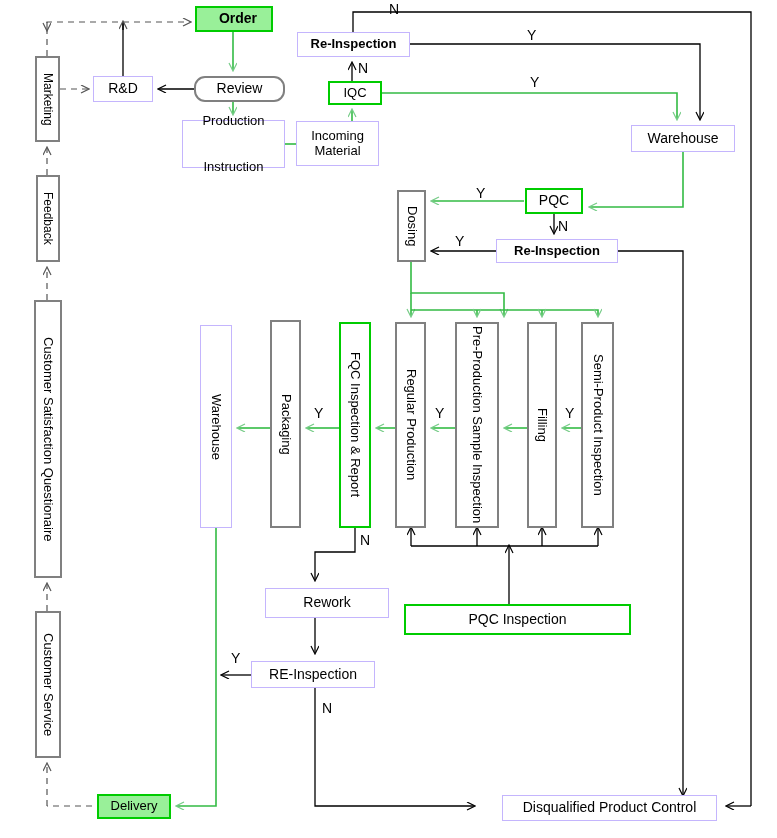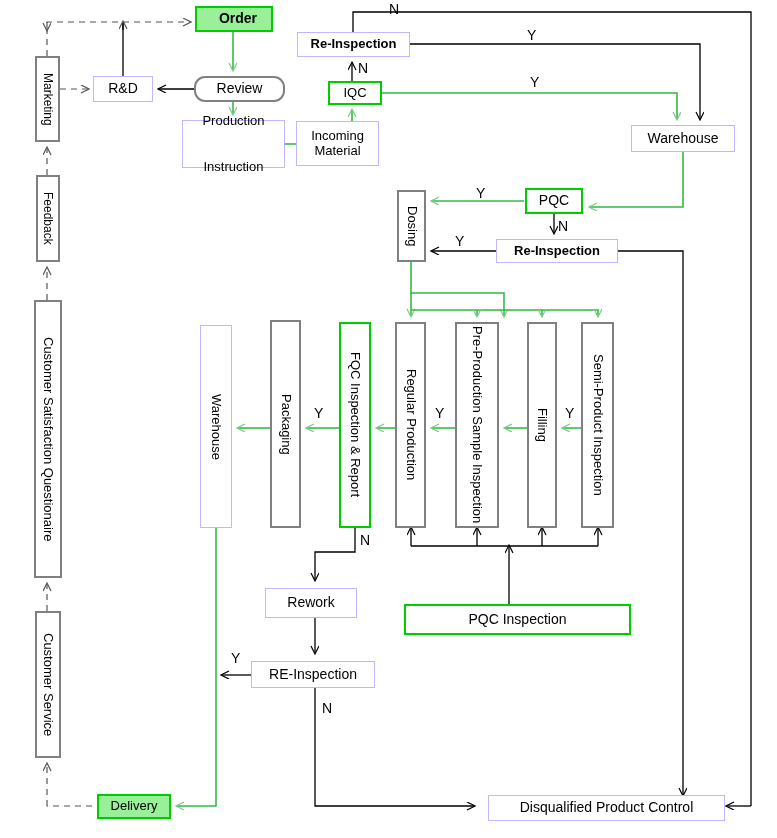--- a/index.html
+++ b/index.html
@@ -153,29 +153,29 @@
   <div class="node vert b-thick" style="left:455px;top:322px;width:44px;height:206px;font-size:13px;white-space:normal;text-align:center;">Pre-Production Sample Inspection</div>
 
   <div class="node vert b-thick" style="left:395px;top:322px;width:31px;height:206px;font-size:13px;">Regular Production</div>
 
   <div class="node vert b-green" style="left:339px;top:322px;width:32px;height:206px;font-size:13px;">FQC Inspection &amp; Report</div>
 
   <div class="node vert b-thick" style="left:270px;top:320px;width:31px;height:208px;font-size:13px;">Packaging</div>
 
   <div class="node vert b-thin" style="left:200px;top:325px;width:32px;height:203px;font-size:13px;">Warehouse</div>
 
-  <div class="node b-thin" style="left:265px;top:588px;width:92px;height:30px;font-size:14px;">Rework</div>
+  <div class="node b-thin" style="left:265px;top:588px;width:124px;height:30px;font-size:14px;">Rework</div>
 
   <div class="node b-thin" style="left:251px;top:661px;width:124px;height:27px;font-size:14px;">RE-Inspection</div>
 
   <div class="node b-green" style="left:404px;top:604px;width:227px;height:31px;font-size:14px;">PQC Inspection</div>
 
   <div class="node b-green fill-green" style="left:97px;top:794px;width:74px;height:25px;font-size:13px;">Delivery</div>
 
-  <div class="node b-thin" style="left:488px;top:795px;width:237px;height:26px;font-size:14px;">Disqualified Product Control</div>
+  <div class="node b-thin" style="left:502px;top:795px;width:215px;height:26px;font-size:14px;">Disqualified Product Control</div>
 
   <div class="lbl" style="left:389px;top:1px;">N</div>
   <div class="lbl" style="left:527px;top:27px;">Y</div>
   <div class="lbl" style="left:358px;top:60px;">N</div>
   <div class="lbl" style="left:530px;top:74px;">Y</div>
   <div class="lbl" style="left:476px;top:185px;">Y</div>
   <div class="lbl" style="left:558px;top:218px;">N</div>
   <div class="lbl" style="left:455px;top:233px;">Y</div>
   <div class="lbl" style="left:565px;top:405px;">Y</div>
   <div class="lbl" style="left:435px;top:405px;">Y</div>

